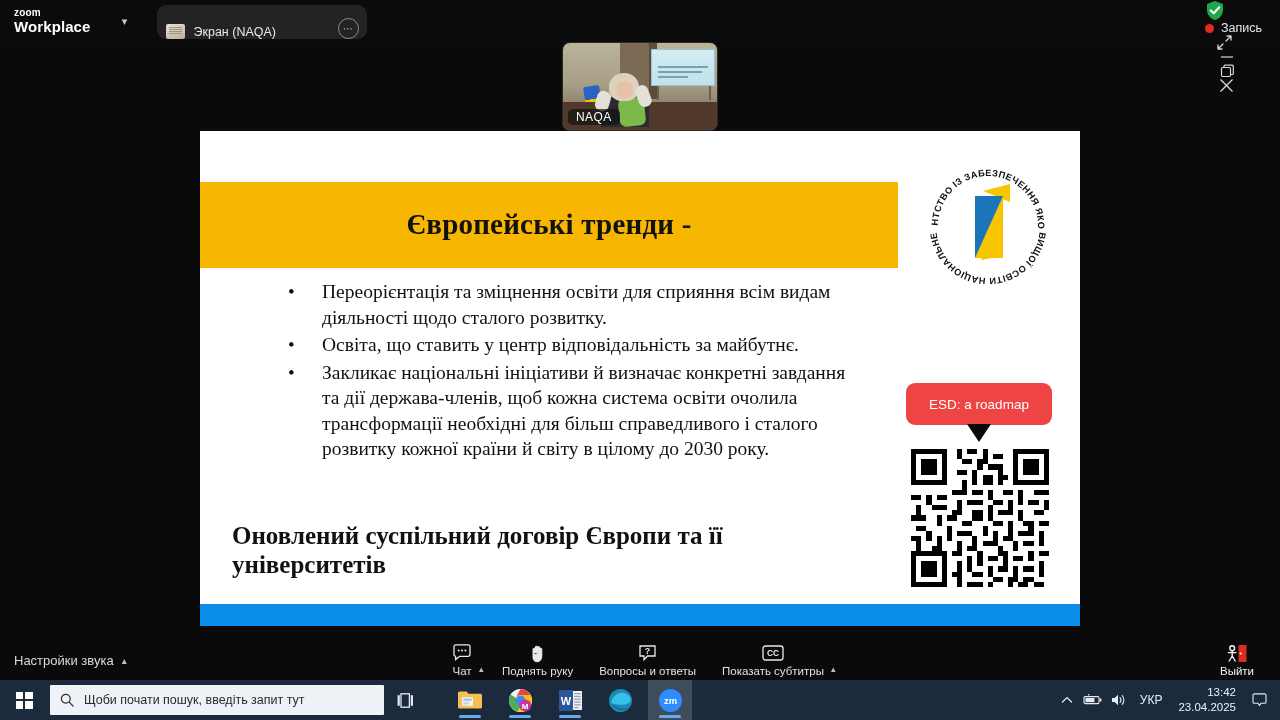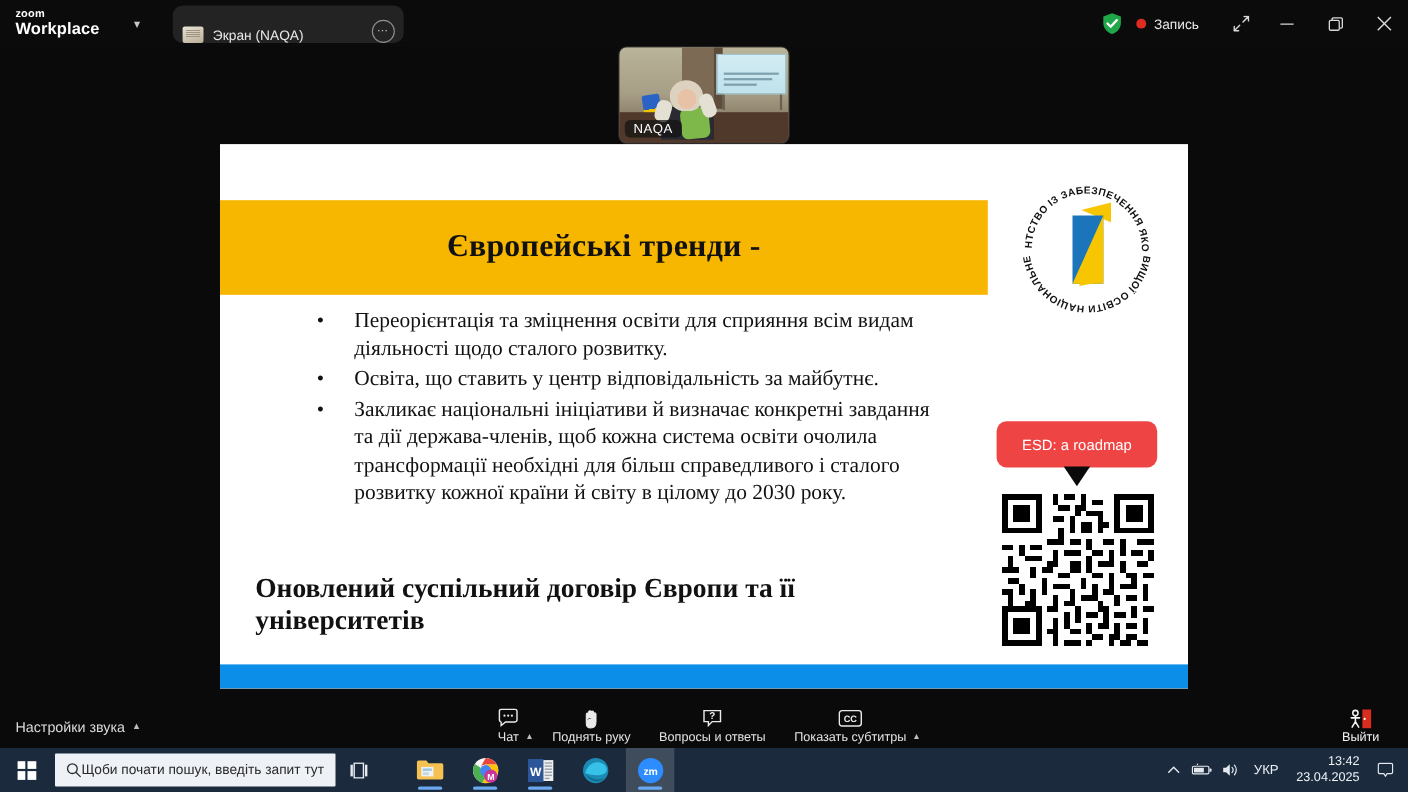--- a/index.html
+++ b/index.html
@@ -40,21 +40,21 @@
     content:""; position:absolute; left:3px; top:3px; width:13px; height:8px;
     background: repeating-linear-gradient(to bottom,#8d8170 0 1px,transparent 1px 2px);
     opacity:.75;
   }
   .pill-label { color: #e8e8e8; font-size: 12.5px; white-space: nowrap; }
   .pill-more {
     margin-left: auto; width: 21px; height: 21px; border-radius: 50%;
     border: 1.4px solid #8e8e8e; color: #c6c6c6; font-size: 10px;
     display: flex; align-items: center; justify-content: center; letter-spacing: .5px;
   }
-  .top-right { margin-left: auto; display: flex; align-items: center; height: 43px; }
+  .top-right { margin-left: auto; display: flex; align-items: flex-start; height: 43px; flex-direction: column; }
   .shield {
     width: 20px; height: 21px; margin-right: 12px; position: relative;
   }
   .shield svg { display: block; }
   .rec { display: flex; align-items: center; gap: 7px; margin-right: 18px; cursor: pointer; }
   .rec-dot { width: 9px; height: 9px; border-radius: 50%; background: #e02b20; }
   .rec-text { color: #e6e6e6; font-size: 12.5px; }
   .winbtn {
     width: 44px; height: 43px; display: flex; align-items: center; justify-content: center;
     color: #d8d8d8; cursor: pointer;
@@ -185,22 +185,22 @@
   .taskbar {
     position: absolute; left: 0; bottom: 0; width: 1280px; height: 40px;
     background: #1b2a3d; display: flex; align-items: center;
   }
   .start {
     width: 48px; height: 40px; display: flex; align-items: center; justify-content: center; cursor: pointer;
   }
   .win-logo { width: 17px; height: 17px; display: grid; grid-template-columns: 1fr 1fr; grid-template-rows: 1fr 1fr; gap: 2px; }
   .win-logo i { background: #ffffff; display: block; }
   .searchbox {
-    width: 255px; height: 30px; background: #eef1f5; border-radius: 1px;
-    display: flex; align-items: center; padding: 0 10px; margin-left: 2px; cursor: text;
+    width: 334px; height: 30px; background: #eef1f5; border-radius: 1px;
+    display: flex; align-items: center; gap: 10px; padding: 0 10px; margin-left: 2px; cursor: text;
   }
   .searchbox .sicon { color: #2b2b2b; font-size: 14px; display: flex; }
   .searchbox .stext { color: #2a2a2a; font-size: 12.5px; white-space: nowrap; }
   .tv-btn { width: 42px; height: 40px; display: flex; align-items: center; justify-content: center; cursor: pointer; }
   .tasks { display: flex; align-items: center; margin-left: 22px; gap: 6px; }
   .task {
     width: 44px; height: 40px; display: flex; align-items: center; justify-content: center;
     position: relative; cursor: pointer;
   }
   .task.active { background: rgba(255,255,255,.16); }

